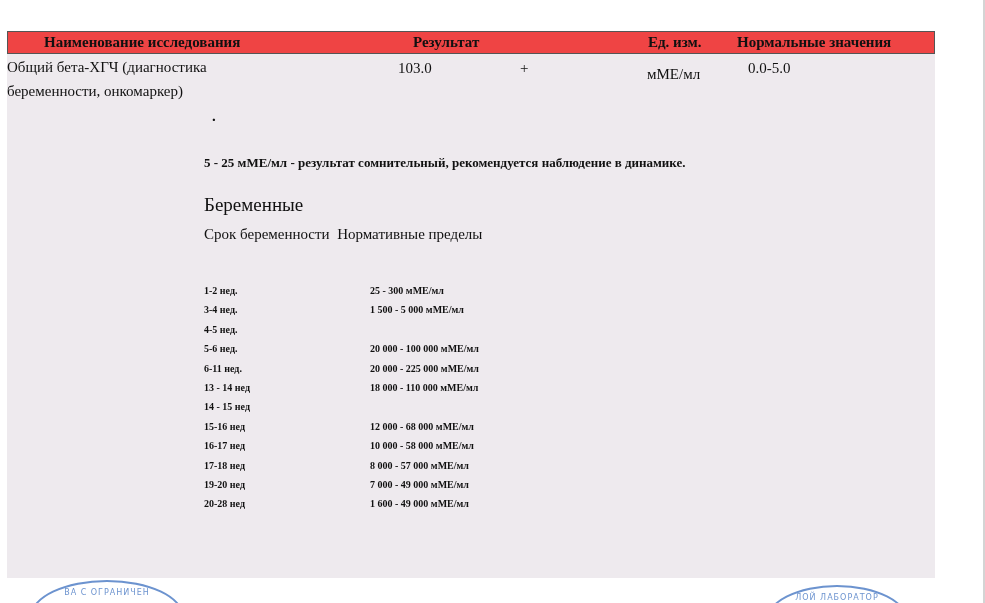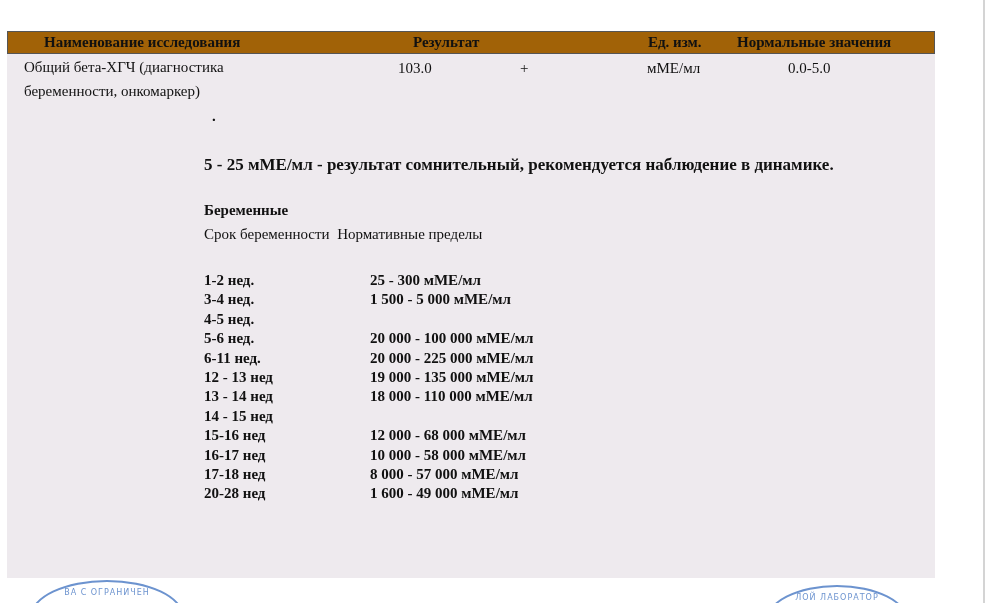--- a/index.html
+++ b/index.html
@@ -32,67 +32,67 @@
       width: 928px;
       height: 547px;
       background: #eeeaee;
     }
     .header-row {
       position: absolute;
       left: 7px;
       top: 31px;
       width: 926px;
       height: 21px;
-      background: #a16207;
+      background: #ef4444;
       border: 1px solid #555;
       font-weight: bold;
       font-size: 15px;
       line-height: 21px;
     }
     .header-row span { position: absolute; top: 0; white-space: nowrap; }
     .h-name { left: 36px; }
     .h-result { left: 370px; margin-left: 35px; }
     .h-unit { left: 640px; }
     .h-norm { left: 729px; }
 
     .row {
       position: absolute;
       font-size: 15px;
       line-height: 22px;
       white-space: nowrap;
     }
-    .test-name { left: 7px; top: 55px; width: 280px; white-space: normal; line-height: 24px; margin-left: 17px; }
+    .test-name { left: 7px; top: 55px; width: 280px; white-space: normal; line-height: 24px; }
     .result-val { left: 398px; top: 57px; font-weight: normal; }
     .flag { left: 520px; top: 57px; }
-    .unit { left: 647px; top: 57px; text-align: right; }
-    .norm { left: 788px; top: 57px; }
+    .unit { left: 647px; top: 63px; text-align: right; }
+    .norm { left: 748px; top: 57px; }
 
     .dot { left: 212px; top: 105px; font-weight: bold; }
 
     .note {
       position: absolute;
       left: 204px;
       top: 155px;
-      font-size: 17px;
+      font-size: 13px;
       font-weight: bold;
       white-space: nowrap;
     }
     .preg-title {
-      position: absolute; left: 204px; top: 202px;
-      font-size: 15px; font-weight: bold; white-space: nowrap;
+      position: absolute; left: 204px; top: 194px;
+      font-size: 19px; font-weight: normal; white-space: nowrap;
     }
     .preg-head {
       position: absolute; left: 204px; top: 226px;
       font-size: 15px; font-weight: normal; white-space: nowrap;
     }
     .ref-table {
       position: absolute;
       left: 204px;
-      top: 271px;
-      font-size: 15px;
+      top: 281px;
+      font-size: 10px;
       font-weight: bold;
     }
     .ref-row {
       height: 19.4px;
       line-height: 19.4px;
       display: flex;
       white-space: nowrap;
     }
     .ref-term { width: 166px; }
     .ref-range { }
@@ -162,43 +162,43 @@
       </div>
     <div class="ref-row">
         <span class="ref-term">5-6 нед.</span>
         <span class="ref-range">20 000 - 100 000 мМЕ/мл</span>
       </div>
     <div class="ref-row">
         <span class="ref-term">6-11 нед.</span>
         <span class="ref-range">20 000 - 225 000 мМЕ/мл</span>
       </div>
     <div class="ref-row">
-        <span class="ref-term">12 - 13 нед</span>
-        <span class="ref-range">19 000 - 135 000 мМЕ/мл</span>
-      </div>
-    <div class="ref-row">
         <span class="ref-term">13 - 14 нед</span>
         <span class="ref-range">18 000 - 110 000 мМЕ/мл</span>
       </div>
     <div class="ref-row">
         <span class="ref-term">14 - 15 нед</span>
       </div>
     <div class="ref-row">
         <span class="ref-term">15-16 нед</span>
         <span class="ref-range">12 000 - 68 000 мМЕ/мл</span>
       </div>
     <div class="ref-row">
         <span class="ref-term">16-17 нед</span>
         <span class="ref-range">10 000 - 58 000 мМЕ/мл</span>
       </div>
     <div class="ref-row">
         <span class="ref-term">17-18 нед</span>
         <span class="ref-range">8 000 - 57 000 мМЕ/мл</span>
       </div>
     <div class="ref-row">
+        <span class="ref-term">19-20 нед</span>
+        <span class="ref-range">7 000 - 49 000 мМЕ/мл</span>
+      </div>
+    <div class="ref-row">
         <span class="ref-term">20-28 нед</span>
         <span class="ref-range">1 600 - 49 000 мМЕ/мл</span>
       </div>
   </div>
 
   <div class="stamp stamp-left">
     <span>ВА С ОГРАНИЧЕН</span>
   </div>
   <div class="stamp stamp-right">
     <span>ЛОЙ ЛАБОРАТОР</span>

